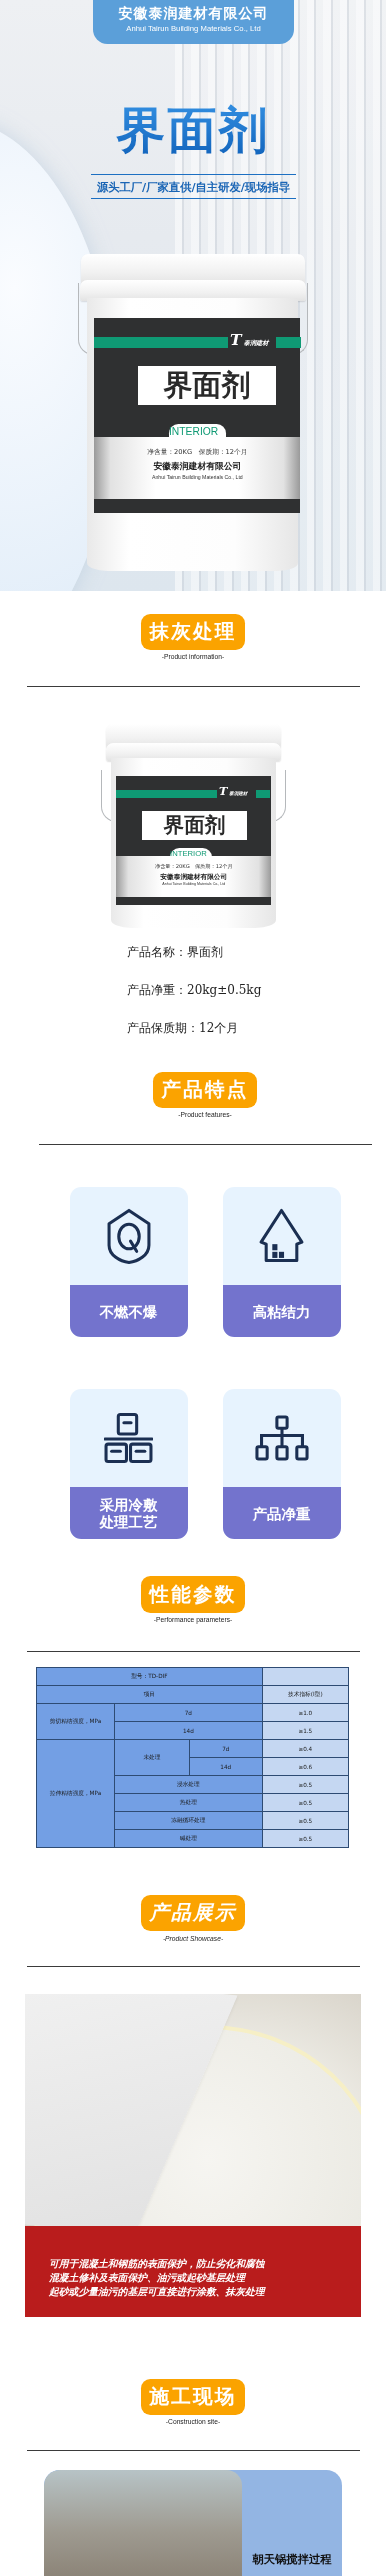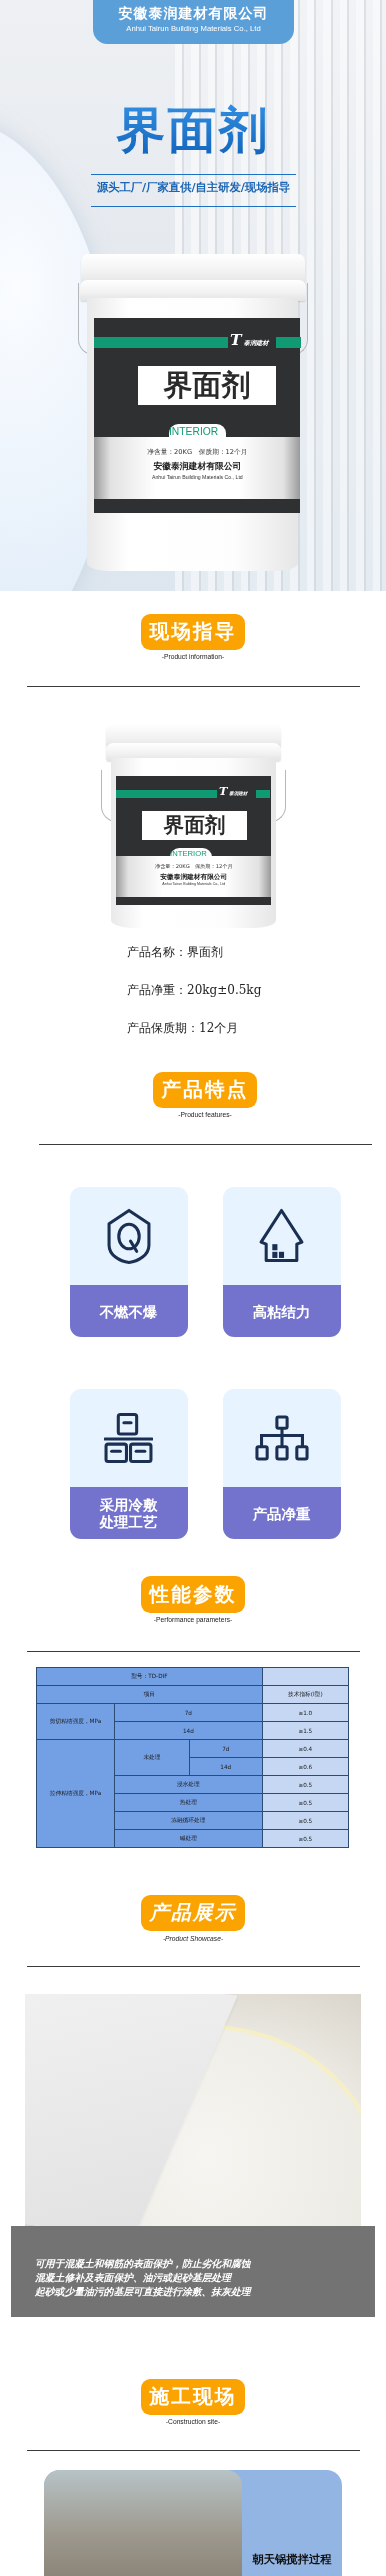--- a/index.html
+++ b/index.html
@@ -10,21 +10,21 @@
   .hero { position: relative; width: 386px; height: 592px; background: linear-gradient(180deg, #eef0f3 0%, #e6eaef 40%, #dde6ee 100%); overflow: hidden; }
   .hero-stripes { position: absolute; left: 175px; top: 0; width: 211px; height: 592px;
     background: repeating-linear-gradient(90deg, rgba(255,255,255,0.55) 0 7.2px, rgba(200,206,214,0.45) 7.2px 9.3px, rgba(255,255,255,0.2) 9.3px 16.5px); }
   .hero-arc { position: absolute; left: -216px; top: 118px; width: 330px; height: 567px; border-radius: 50%;
     background: radial-gradient(ellipse at 70% 30%, #fafcff 0%, #e3eef9 60%, #cfe0f1 100%); box-shadow: 0 0 20.6px rgba(180,200,220,0.6); }
   .company-tab { position: absolute; left: 93px; top: 0; width: 201px; height: 44px; background: #5b9fd9; border-radius: 0 0 14.4px 14.4px; text-align: center; color: #fff; padding-top: 4.1px; }
   .company-cn { font-size: 14px; font-weight: bold; letter-spacing: 1px; line-height: 18.5px; }
   .company-en { font-size: 7.7px; line-height: 11.3px; font-family: "Liberation Sans", sans-serif; }
   .hero-title { position: absolute; left: 0; width: 386px; top: 98px; text-align: center; font-size: 49px; font-weight: bold; color: #1a78d2; letter-spacing: 2.1px;
     background: linear-gradient(180deg, #3592e4 0%, #0e5fb8 100%); -webkit-background-clip: text; background-clip: text; -webkit-text-fill-color: transparent; }
-  .slogan { position: absolute; left: 91px; top: 174px; width: 205px; height: 33px; border-top: 1.5px solid #1c6fc2; border-bottom: 1.5px solid #1c6fc2; text-align: center; line-height: 25px; font-family: "DejaVu Serif", "Liberation Serif", serif; font-weight: bold; font-size: 11.3px; color: #1a65b5; }
+  .slogan { position: absolute; left: 91px; top: 174px; width: 205px; height: 25px; border-top: 1.5px solid #1c6fc2; border-bottom: 1.5px solid #1c6fc2; text-align: center; line-height: 25px; font-family: "DejaVu Serif", "Liberation Serif", serif; font-weight: bold; font-size: 11.3px; color: #1a65b5; }
   .bottom-white { position: absolute; left: 0; top: 591px; width: 386px; height: 1.5px; background: #fff; }
 
   
   .bucket { position: absolute; }
   .bucket .lid { position: absolute; left: 0; width: 100%; border-radius: 7.2px 7.2px 3.1px 3.1px; background: linear-gradient(180deg, #fff 0%, #f1f1f1 60%, #e3e3e3 100%); box-shadow: 0 1px 1.5px rgba(0,0,0,0.12); }
   .bucket .body { position: absolute; background: linear-gradient(90deg, #e9e9e9 0%, #fff 20%, #fdfdfd 70%, #e6e6e6 100%); border-radius: 0 0 20.6px 20.6px / 0 0 8.2px 8.2px; }
   .bucket .label { position: absolute; background: #2f3031; }
   .bucket .green-band { position: absolute; background: #0f9a74; }
   .bucket .logo { position: absolute; color: #fff; font-style: italic; font-weight: bold; }
   .bucket .logo .t { font-family: "DejaVu Serif", serif; }
@@ -53,21 +53,21 @@
   .feature .label-area { flex: 1; background: #7373cd; color: #fff; display: flex; align-items: center; justify-content: center; text-align: center; font-family: "DejaVu Serif", "Liberation Serif", serif; font-weight: bold; font-size: 14.4px; line-height: 17.5px; padding: 0 4.1px; }
   table.pt { border-collapse: collapse; width: 373px; position: relative; left: 4.1px; table-layout: fixed; }
   table.pt td { border: 0.5px solid #2e4b73; text-align: center; font-size: 5.7px; height: 18px; color: #1b1b1b; background: #739fe4; }
   table.pt td.val { background: #c5d7f2; }
 
   
   .showcase-img { width: 336px; height: 232px; margin: 0 auto; position: relative; overflow: hidden;
     background: radial-gradient(ellipse at 60% 70%, #f3f1ea 0%, #ebe9e2 50%, #d7d2c8 90%); }
   .showcase-img .rim { position: absolute; left: 5.2px; top: 31px; width: 355px; height: 330px; border-radius: 50%; border: 4.1px solid #f6efc6; background: radial-gradient(ellipse at 50% 40%, #f6f5f1 0%, #ebeae3 70%); }
   .showcase-img .scraper { position: absolute; left: 5.2px; top: -20.6px; width: 216px; height: 242px; background: linear-gradient(160deg, #f1f1f1 0%, #e2e2e2 100%); transform: skewX(-18deg) rotate(6deg); transform-origin: top left; box-shadow: 1px 1px 3.1px rgba(0,0,0,0.05); }
-  .showcase-text { width: 364px; height: 91px; margin: 0 auto; background: #737373; color: #fff; font-weight: bold; font-size: 9.8px; line-height: 14.4px; padding: 31px 0 0 24px; }
+  .showcase-text { width: 336px; height: 91px; margin: 0 auto; background: #b91c1c; color: #fff; font-weight: bold; font-size: 9.8px; line-height: 14.4px; padding: 31px 0 0 24px; }
 
   
   .site-row { width: 298px; height: 178px; margin: 0 auto; border-radius: 15.5px; overflow: hidden; background: #93b5e3; display: flex; }
   .site-photo { width: 198px; height: 178px; position: relative; overflow: hidden; border-radius: 15.5px; }
   .site-caption { flex: 1; display: flex; align-items: center; justify-content: center; font-family: "DejaVu Serif", "Liberation Serif", serif; font-weight: bold; font-size: 11.3px; color: #111; }
   .photo-mix { background: linear-gradient(180deg, #b7c3c6 0%, #9e9a90 35%, #8c8478 60%, #7a7068 100%); }
 </style>
 </head>
 <body>
 
@@ -104,21 +104,21 @@
         <div class="co-en" style="font-size:5.2px; margin-top:1px;">Anhui Tairun Building Materials Co., Ltd</div>
       </div>
       <div class="interior-tab" style="left:88px; top:208px; width:57px; height:16.5px; font-size:10.3px; line-height:16.5px;">INTERIOR</div>
       <div class="label" style="left:13.4px; top:286px; width:206px; height:11.3px;"></div>
     </div>
     <div class="bottom-white"></div>
   </section>
 
   <section style="padding-top:21.6px;">
     <div class="section-head">
-      <div class="pill">现场指导</div>
+      <div class="pill">抹灰处理</div>
       <div class="pill-sub">-Product information-</div>
     </div>
     <div class="divider" style="margin-top:26px;"></div>
 
     <div style="position:relative; height:242px; width:386px;">
       <div class="bucket" style="left:106px; top:37px; width:175px; height:206px;">
         <div class="handle" style="left:-5.2px; top:46px; width:185px; height:52px;"></div>
         <div class="lid" style="top:0px; height:24px;"></div>
         <div class="lid" style="top:19.6px; height:17.5px;"></div>
         <div class="body" style="left:5.2px; top:34px; width:165px; height:170px;"></div>

